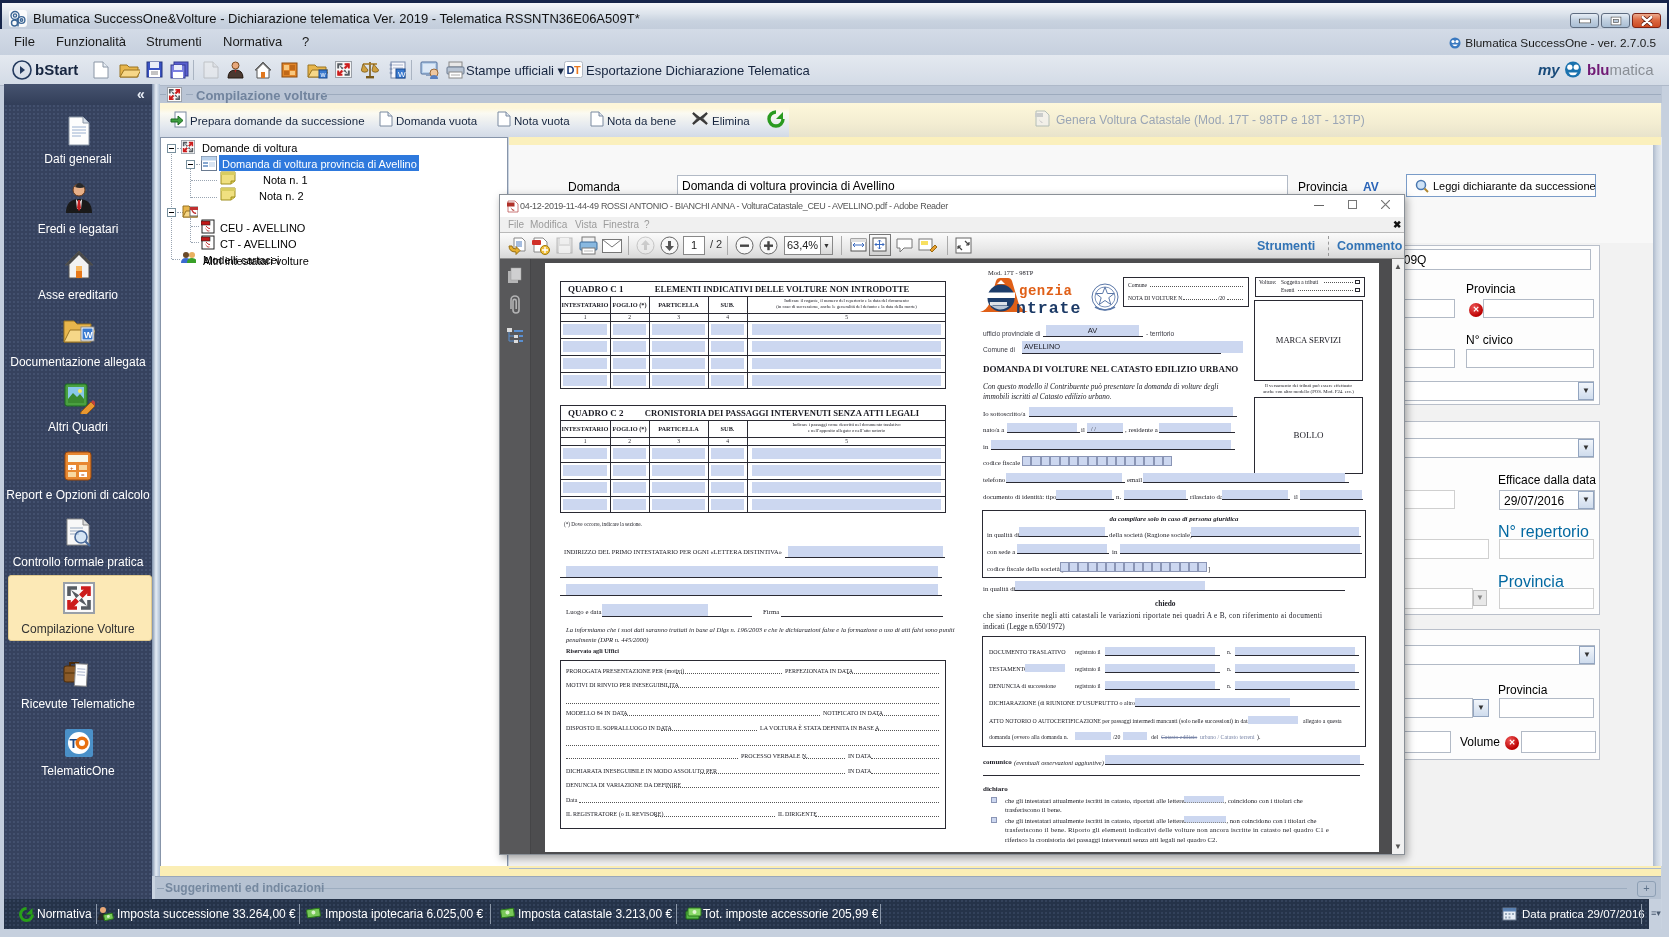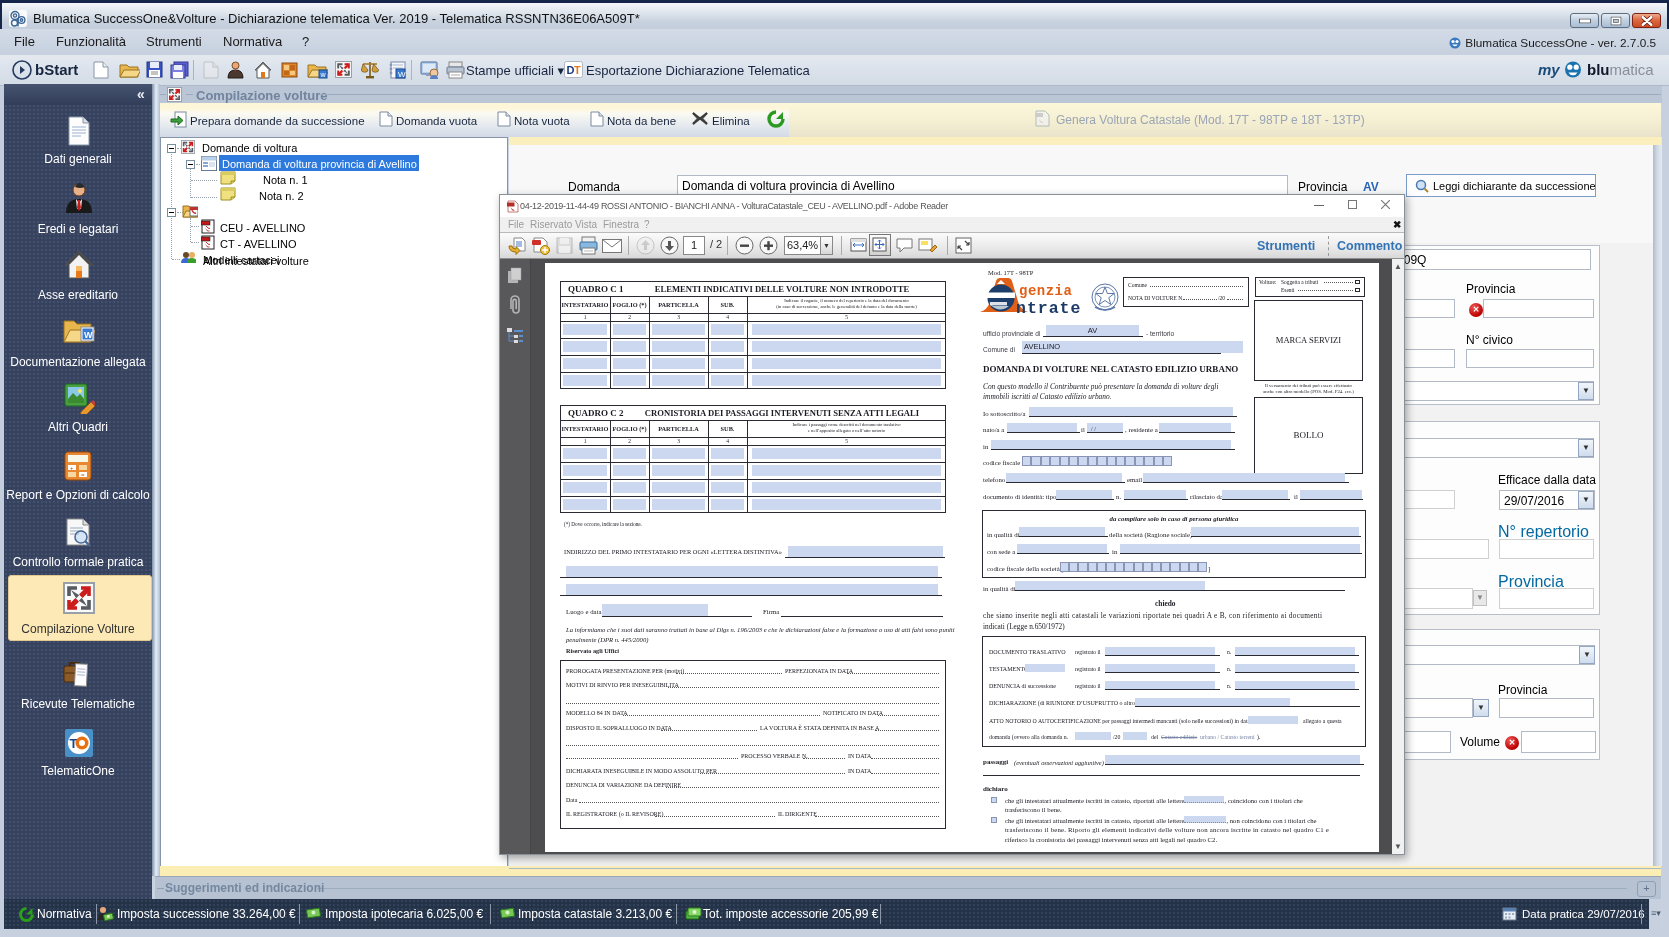--- a/index.html
+++ b/index.html
@@ -257,21 +257,21 @@
       <div class="tsep" style="left:411px"></div>
 
   <div class="abs" id="stampetxt">Stampe ufficiali ▾</div>
   <div class="abs" id="esportxt">Esportazione Dichiarazione Telematica</div>
 </div>
 <div class="abs" id="myblu"><span style="font-weight:bold;color:#184a7a;font-style:italic;">my</span> <svg width="19" height="17" style="vertical-align:-3px">
         <circle cx="9" cy="8.5" r="8" fill="#1a72ae"></circle>
         <circle cx="5.8" cy="6.2" r="2.6" fill="#fff"></circle>
         <circle cx="12.2" cy="6.2" r="2.6" fill="#fff"></circle>
         <path d="M4.5 11.5 a5 5 0 0 0 9 0 z" fill="#fff"></path>
-      </svg> <span style="font-weight:bold;color:#0f172a;">blu</span><span style="color:#8a8f96;">matica</span></div>
+      </svg> <span style="font-weight:bold;color:#701a75;">blu</span><span style="color:#8a8f96;">matica</span></div>
 <div class="abs" id="grouphdr"></div>
 <div class="ghline" style="left:157px;width:9px;"></div>
 <div class="abs" id="ghicon"><svg viewBox="0 0 16 16" width="15" height="15" style="">
         <rect x="0.5" y="0.5" width="15" height="15" fill="#fafafa" stroke="#9aa0a8"></rect>
         <g fill="none">
           <path d="M3 7 V3 H7" stroke="#565b61" stroke-width="1.8"></path>
           <path d="M9 3 H13 V7" stroke="#cc1d1d" stroke-width="1.8"></path>
           <path d="M3 9 V13 H7" stroke="#cc1d1d" stroke-width="1.8"></path>
           <path d="M9 13 H13 V9" stroke="#565b61" stroke-width="1.8"></path>
         </g>
@@ -651,21 +651,21 @@
     <div style="position:absolute;left:814px;top:10px;width:10px;height:1px;background:#666;"></div>
     <svg style="position:absolute;left:848px;top:5px" width="9" height="9">
           <rect x="0.5" y="0.5" width="8" height="8" fill="none" stroke="#777"></rect>
         </svg>
     <svg style="position:absolute;left:881px;top:5px" width="9" height="9">
           <path d="M0 0 L9 9 M9 0 L0 9" stroke="#777" stroke-width="1.2"></path>
         </svg>
   </div>
   <div id="pwmenu">
     <div class="pwmitem" style="left:8px">File</div>
-    <div class="pwmitem" style="left:30px">Riservato</div>
+    <div class="pwmitem" style="left:30px">Modifica</div>
     <div class="pwmitem" style="left:75px">Vista</div>
     <div class="pwmitem" style="left:103px">Finestra</div>
     <div class="pwmitem" style="left:144px">?</div>
     <div class="pwmitem" style="left:893px;color:#111;font-weight:bold;">✖</div>
   </div>
   <div id="pwtools">
 
   <svg class="ticon" style="left:8px;top:4px" width="18" height="18">
           <path d="M6 1 h8 l3 3 v10 h-11 z" fill="#fff" stroke="#888"></path>
           <g stroke="#4a7ac0">
@@ -1079,21 +1079,21 @@
 <div class="bf" style="left:703px;top:453px;width:50px;height:8px;"></div>
 <div class="ps" style="left:758px;top:455px;font-size:5.8px;">allegato a questa</div>
 <div class="ps" style="left:444px;top:471px;font-size:5.8px;">domanda (ovvero alla domanda n.</div>
 <div class="bf" style="left:530px;top:469px;width:36px;height:8px;"></div>
 <div class="ps" style="left:568px;top:471px;font-size:5.8px;">/20</div>
 <div class="bf" style="left:578px;top:469px;width:24px;height:8px;"></div>
 <div class="ps" style="left:606px;top:471px;font-size:5.8px;">del</div>
 <div class="ps" style="left:616px;top:471px;font-size:5.8px;color:#7a86a8;text-decoration:line-through;">Catasto edilizio </div>
 <div class="ps" style="left:655px;top:471px;font-size:5.8px;color:#7a86a8;">urbano / Catasto terreni</div>
 <div class="ps" style="left:712px;top:471px;font-size:5.8px;">).</div>
-<div class="ps" style="left:438px;top:495px;font-size:7px;font-weight:bold;">passaggi</div>
+<div class="ps" style="left:438px;top:495px;font-size:7px;font-weight:bold;">comunico</div>
 <div class="ps" style="left:469px;top:495.5px;font-size:6.4px;font-style:italic;">(eventuali osservazioni aggiuntive)</div>
 <div class="bf" style="left:560px;top:492px;width:255px;height:9px;"></div>
 <div class="uline" style="left:560px;top:501px;width:259px;"></div>
 <div class="tline" style="left:438px;top:512px;width:377px;height:1px;"></div>
 <div class="ps" style="left:438px;top:522px;font-size:7px;font-weight:bold;">dichiaro</div>
 <div class="cfbox" style="left:446px;top:534px;width:6px;height:6px;"></div>
 <div class="ps" style="left:460px;top:533px;font-size:6.7px;">che gli intestatari attualmente iscritti in catasto, riportati alle lettere<span style="display:inline-block;width:40px;height:7px;background:#ccd7f0;border-bottom:1px dotted #888;"></span>, coincidono con i titolari che</div>
 <div class="ps" style="left:460px;top:543px;font-size:6.8px;">trasferiscono il bene.</div>
 <div class="cfbox" style="left:446px;top:554px;width:6px;height:6px;"></div>
 <div class="ps" style="left:460px;top:553px;font-size:6.7px;">che gli intestatari attualmente iscritti in catasto, riportati alle lettere<span style="display:inline-block;width:42px;height:7px;background:#ccd7f0;border-bottom:1px dotted #888;"></span>, non coincidono con i titolari che</div>

